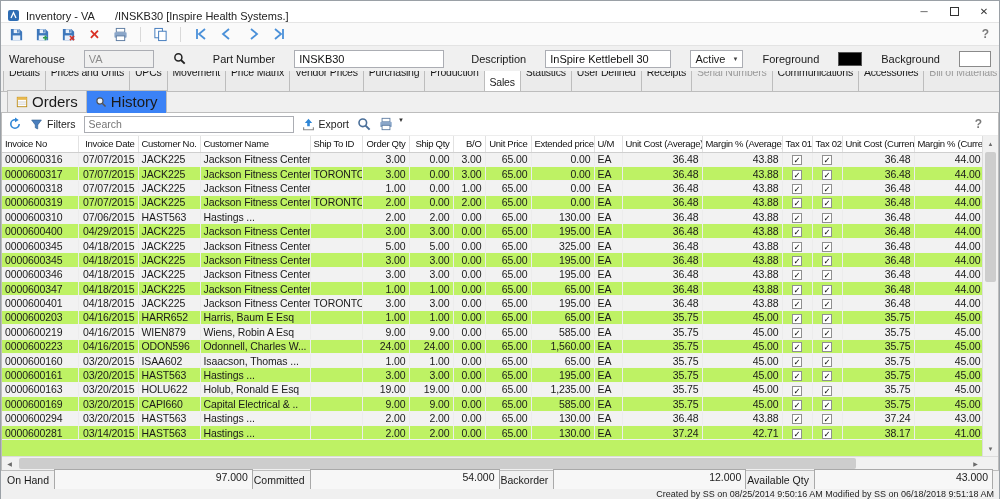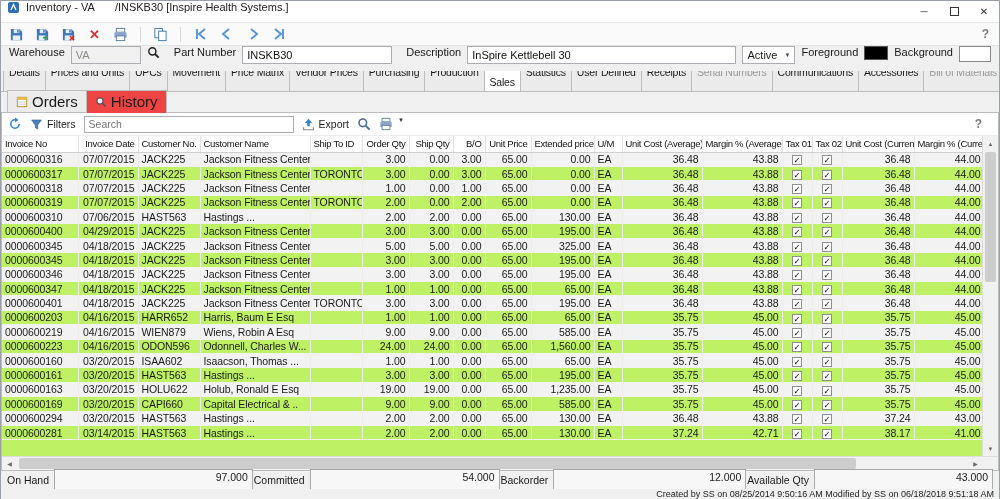--- a/index.html
+++ b/index.html
@@ -1,36 +1,36 @@
 <!DOCTYPE html>
 <html><head>
 <meta charset="utf-8">
 <style>
   *{box-sizing:border-box;margin:0;padding:0}
   html,body{width:1000px;height:499px;overflow:hidden}
   body{font-family:"Liberation Sans",sans-serif;font-size:11px;color:#1a1a1a;background:#f0f0f0}
   .app{display:flex;flex-direction:column;width:1000px;height:499px;border:1px solid #9aa0a6;background:#f0f0f0}
 
   
-  .titlebar{height:22px;flex:0 0 22px;background:#fff;display:flex;align-items:flex-start;padding-left:6px;gap:6px;border-bottom:1px solid #e5e5e5}
+  .titlebar{height:22px;flex:0 0 22px;background:#fff;display:flex;align-items:flex-end;padding-left:6px;gap:6px;border-bottom:1px solid #e5e5e5}
   .title{font-size:11px;color:#222;white-space:nowrap}
   .title.doc{margin-left:14px}
   .win-btns{margin-left:auto;display:flex;height:100%}
   .win-btn{width:30px;height:100%;display:flex;align-items:center;justify-content:center;color:#333;font-size:10px}
   .maxbox{width:9px;height:9px;border:1px solid #333;display:inline-block}
 
   
   .toolbar{height:23px;flex:0 0 23px;background:#fafafa;display:flex;align-items:center;padding-left:6px;gap:7px;border-bottom:1px solid #e3e3e3}
   .tbtn{display:flex;align-items:center;justify-content:center;width:19px;height:19px}
   .sep{width:1px;height:15px;background:#d9d9d9;margin:0 3px}
   .delx{color:#d93025;font-weight:bold;font-size:13px;line-height:13px}
   .help{margin-left:auto;margin-right:10px;color:#7a7a7a;font-weight:bold;font-size:12px}
 
   
-  .formrow{height:25px;flex:0 0 25px;display:flex;padding:0 8px;gap:6px;background:#f0f0f0}
+  .formrow{height:25px;flex:0 0 25px;display:flex;align-items:center;padding:0 8px;gap:19px;background:#f0f0f0}
   .flabel2{white-space:nowrap}
   .inp{height:18px;border:1px solid #abadb3;background:#fff;padding:0 4px;font-size:11px;font-family:"Liberation Sans",sans-serif;color:#111}
   .inp.dis{background:#f0f0f0;color:#8a8a8a}
   .inp.w-wh{width:70px}
   .inp.w-pn{width:150px}
   .inp.w-desc{flex:1;min-width:120px}
   .inp::placeholder{color:#9a9a9a}
   .select{height:18px;border:1px solid #abadb3;background:#fff;display:flex;align-items:center;padding:0 4px;gap:7px;cursor:default}
   .select .arrow{font-size:6px;color:#444}
   .swatch-fg{width:24px;height:14px;background:#000;border:1px solid #555}
@@ -38,21 +38,21 @@
 
   
   .tabbar{height:21px;flex:0 0 21px;display:flex;align-items:flex-end;padding:0 2px;border-bottom:1px solid #bdbdbd;background:#f0f0f0;white-space:nowrap;overflow:hidden}
   .tab{font-size:10.5px;letter-spacing:-0.2px;padding:13px 5px;border:1px solid #bdbdbd;border-bottom:none;background:#ebebeb;margin-right:-1px;cursor:default;white-space:nowrap}
   .tab.active{background:#fff;position:relative;margin-bottom:-1px;padding-bottom:4px}
   .tab.disabled{color:#9b9b9b}
 
   
   .subtabbar{height:20px;flex:0 0 20px;display:flex;align-items:flex-end;padding:2px 6px 0;background:#f0f0f0}
   .subtab{display:flex;align-items:center;gap:4px;font-size:15px;padding:2px 8px;border:1px solid #bdbdbd;border-bottom:none;background:#ebebeb;margin-right:-1px;cursor:default}
-  .subtab.active{background:#ef4444;position:relative;margin-bottom:-1px;padding-bottom:3px}
+  .subtab.active{background:#3b82f6;position:relative;margin-bottom:-1px;padding-bottom:3px}
 
   
   .pane{flex:0 0 359px;height:359px;border:1px solid #bdbdbd;background:#fff;display:flex;flex-direction:column;margin:0}
   .gridtoolbar{height:23px;flex:0 0 23px;display:flex;align-items:center;gap:8px;padding:0 6px;background:#fff;border-bottom:1px solid #ededed}
   .gt-btn{display:flex;gap:4px;font-size:10.5px;color:#222;cursor:default}
   .search{width:210px;height:17px;border:1px solid #abadb3;padding:0 4px;font-size:10.5px;font-family:"Liberation Sans",sans-serif}
   .caret{font-size:6px;color:#333;margin-left:1px}
 
   
   .grid-area{flex:0 0 320px;height:320px;display:flex;overflow:hidden}

